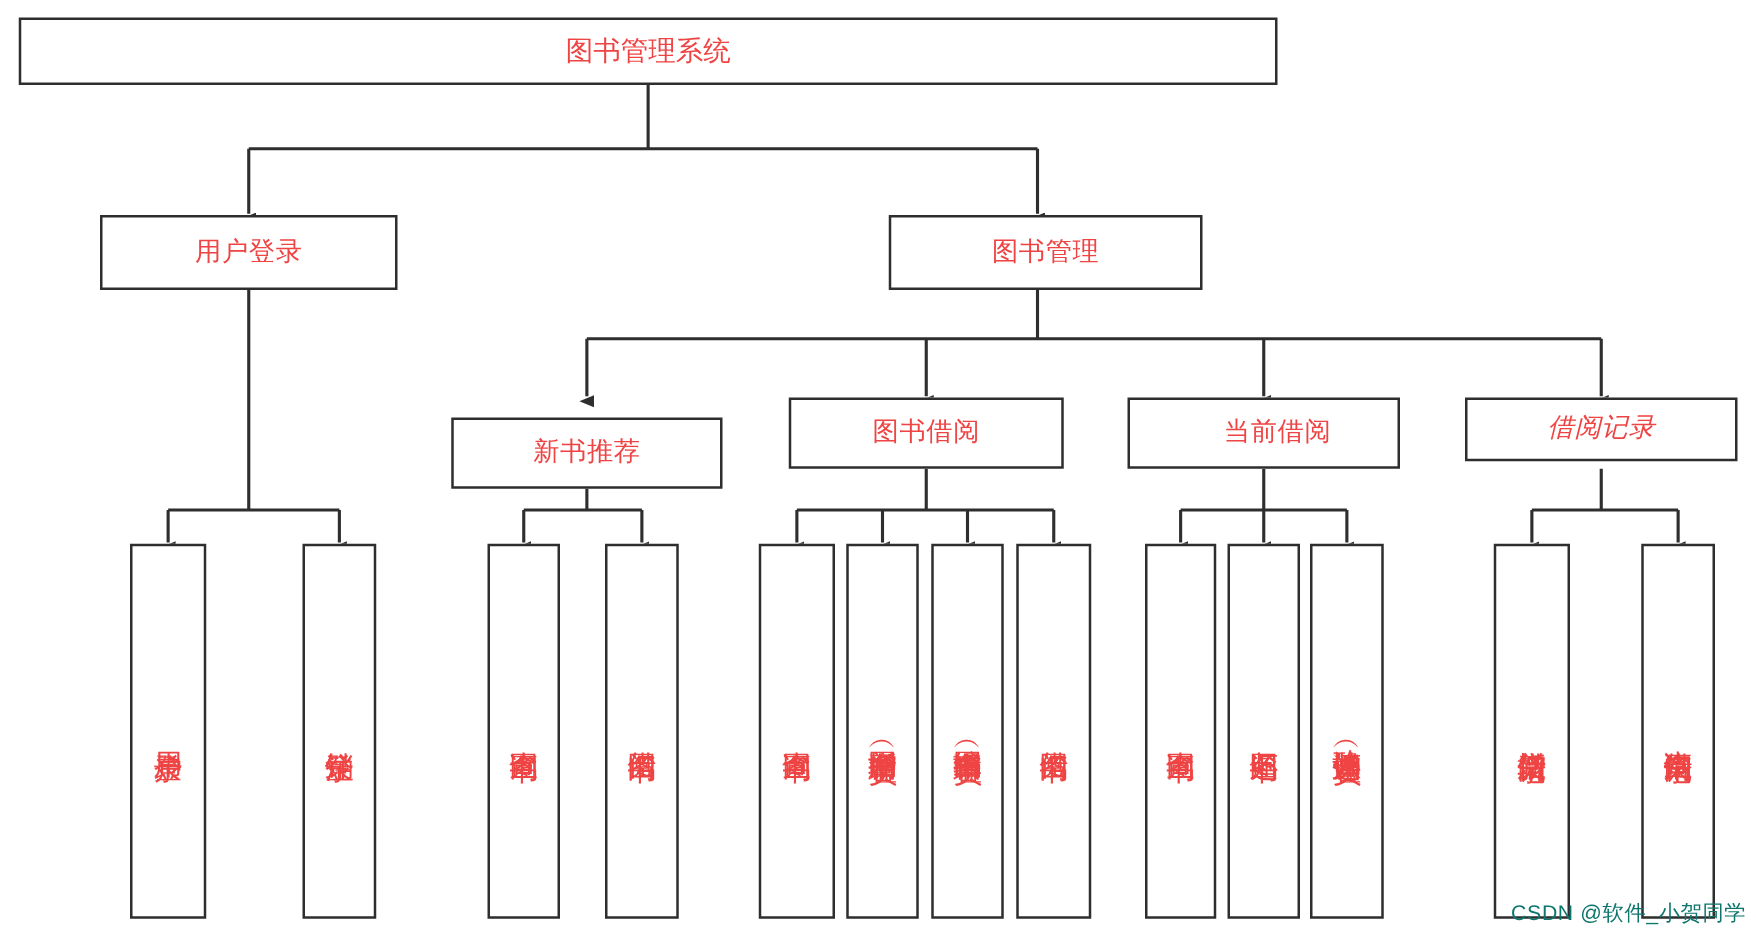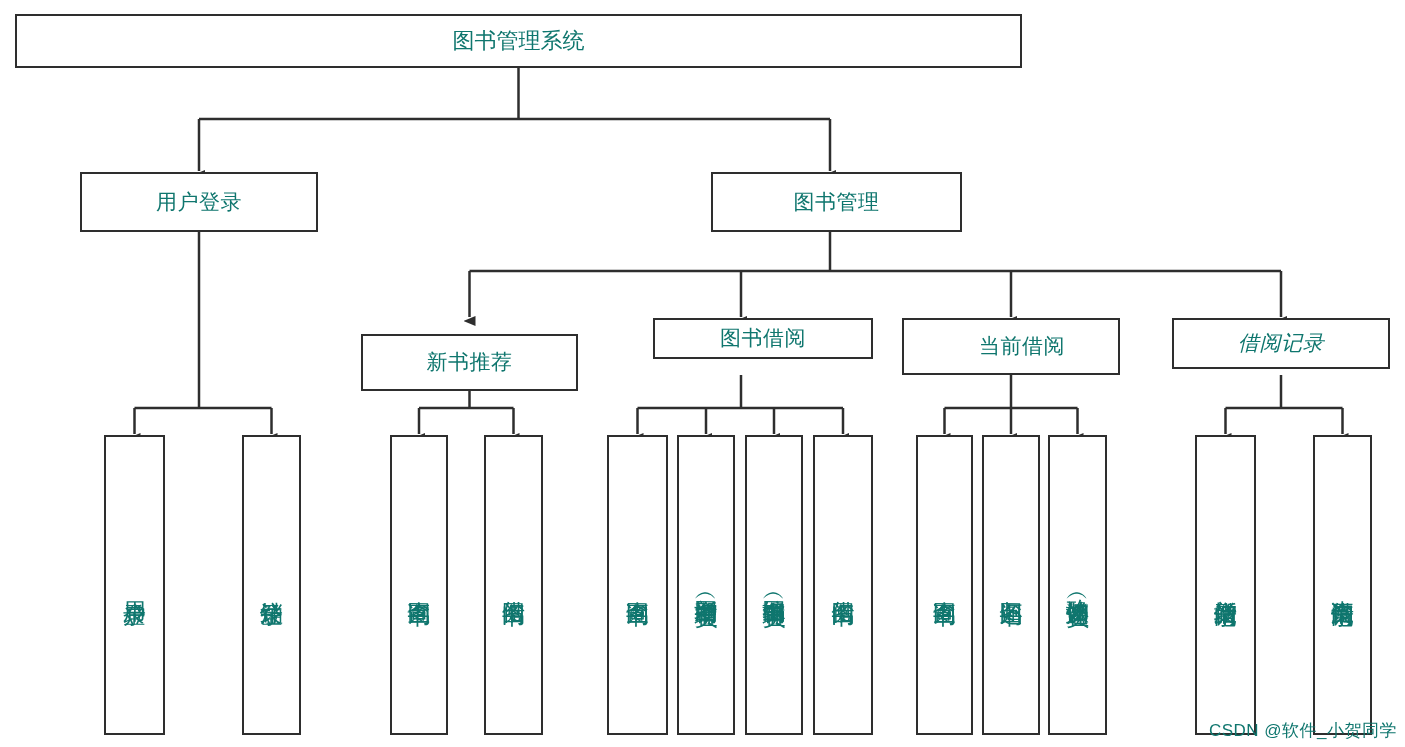--- a/index.html
+++ b/index.html
@@ -23,21 +23,21 @@
     top: 0;
     width: 1405px;
     height: 747px;
     pointer-events: none;
   }
   .node {
     position: absolute;
     box-sizing: border-box;
     border: 2px solid #2e2e2e;
     background: #ffffff;
-    color: #0f766e;
+    color: #ef4444;
     display: flex;
     align-items: center;
     justify-content: center;
     text-align: center;
     line-height: 1.05;
   }
   .node.horiz {
     font-size: 21px;
     letter-spacing: 0.5px;
   }
@@ -123,21 +123,21 @@
     </div>
 
   <div class="node horiz" style="left: 711px; top: 172px; width: 251px; height: 60px;">
       <span>图书管理</span>
     </div>
 
   <div class="node horiz" style="left: 361px; top: 318px; width: 217px; height: 57px; margin-top: 16px;">
       <span>新书推荐</span>
     </div>
 
-  <div class="node horiz" style="left: 653px; top: 318px; width: 220px; height: 41px;">
+  <div class="node horiz" style="left: 631px; top: 318px; width: 220px; height: 57px;">
       <span>图书借阅</span>
     </div>
 
   <div class="node horiz" style="left: 902px; top: 318px; width: 218px; height: 57px; padding-left: 22px;">
       <span>当前借阅</span>
     </div>
 
   <div class="node horiz" style="left: 1172px; top: 318px; width: 218px; height: 51px; font-style: italic;">
       <span>借阅记录</span>
     </div>

